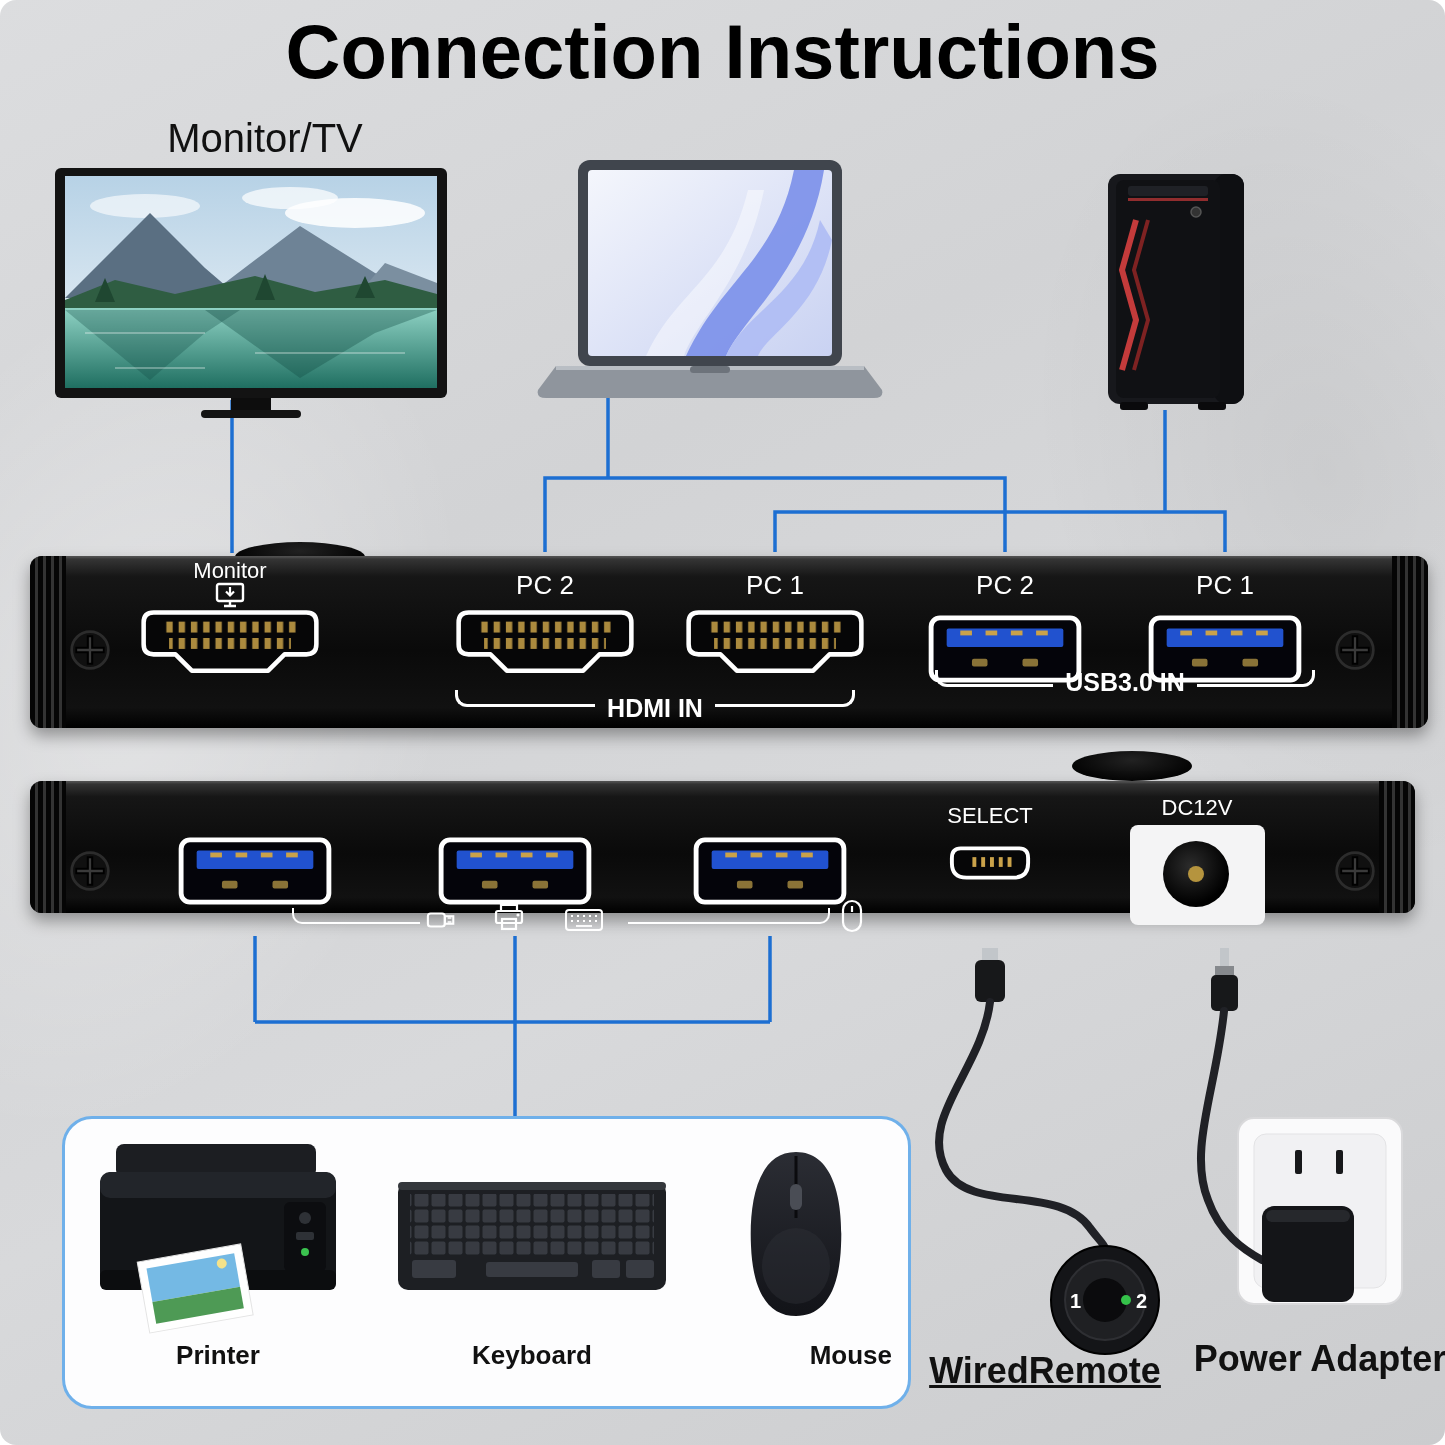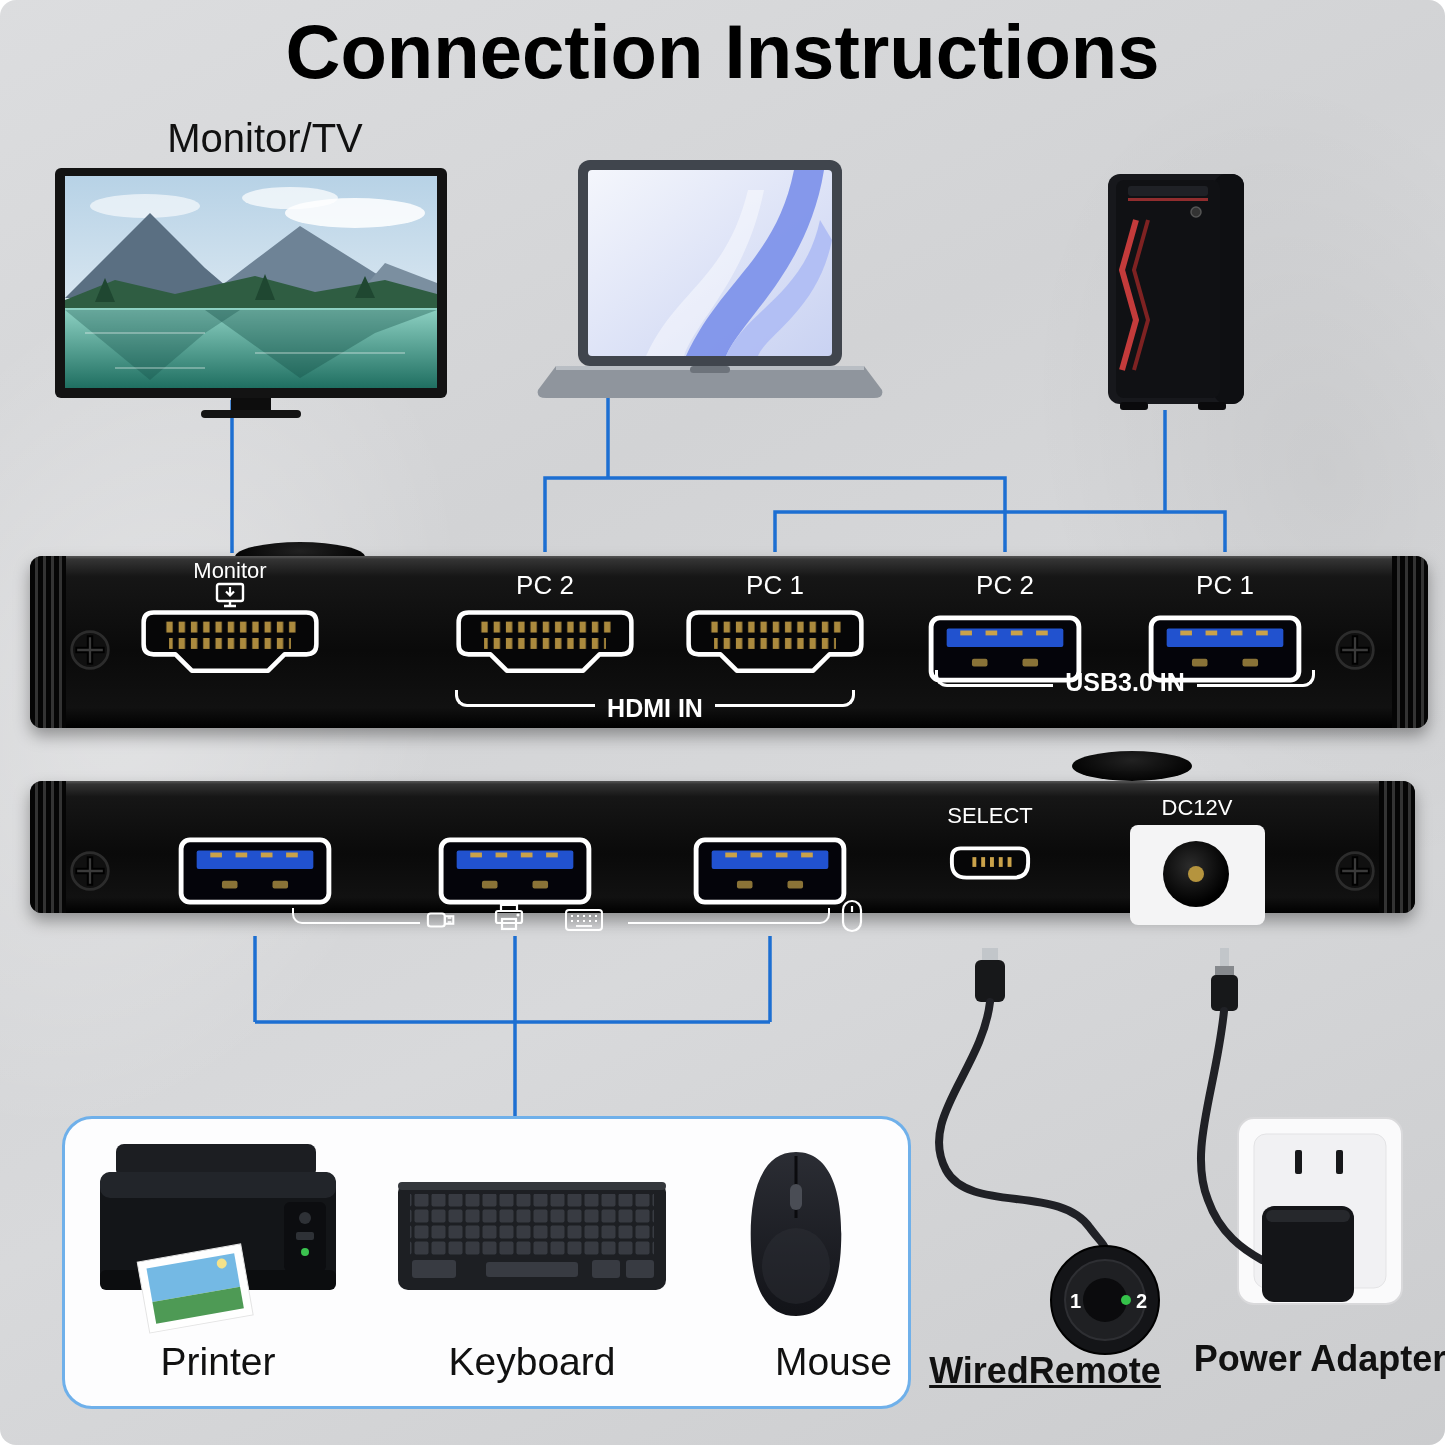--- a/index.html
+++ b/index.html
@@ -19,21 +19,21 @@
   .plabel{position:absolute;color:#fff;text-align:center;font-size:26px;font-weight:500;}
   .plabel.small{font-size:22px;}
   .brace{position:absolute;display:flex;align-items:flex-end;color:#fff;height:16px;}
   .brace .seg{flex:1;height:14px;border-bottom:3px solid #fff;}
   .brace .seg.hl{border-left:3px solid #fff;border-bottom-left-radius:12px;}
   .brace .seg.hr{border-right:3px solid #fff;border-bottom-right-radius:12px;}
   .brace .lbl{padding:0 12px;font-size:25px;font-weight:700;transform:translateY(10px);white-space:nowrap;}
   .useg{position:absolute;height:14px;}
   .useg.l{border-left:2.5px solid #fff;border-bottom:2.5px solid #fff;border-bottom-left-radius:10px;}
   .useg.r{border-right:2.5px solid #fff;border-bottom:2.5px solid #fff;border-bottom-right-radius:10px;}
-  .bot-label{font-size:39px;font-weight:400;color:#111;text-align:center;}
+  .bot-label{font-size:26px;font-weight:700;color:#111;text-align:center;}
   .bot-label.bold{font-size:36px;font-weight:700;}
   svg{display:block;}
 </style>
 </head>
 <body>
 
 <svg width="0" height="0" style="position:absolute" aria-hidden="true">
   <defs>
     <pattern id="pinrow" patternUnits="userSpaceOnUse" width="13.5" height="12">
       <rect x="3" y="0" width="7" height="12" fill="#ab8a3e"></rect>

